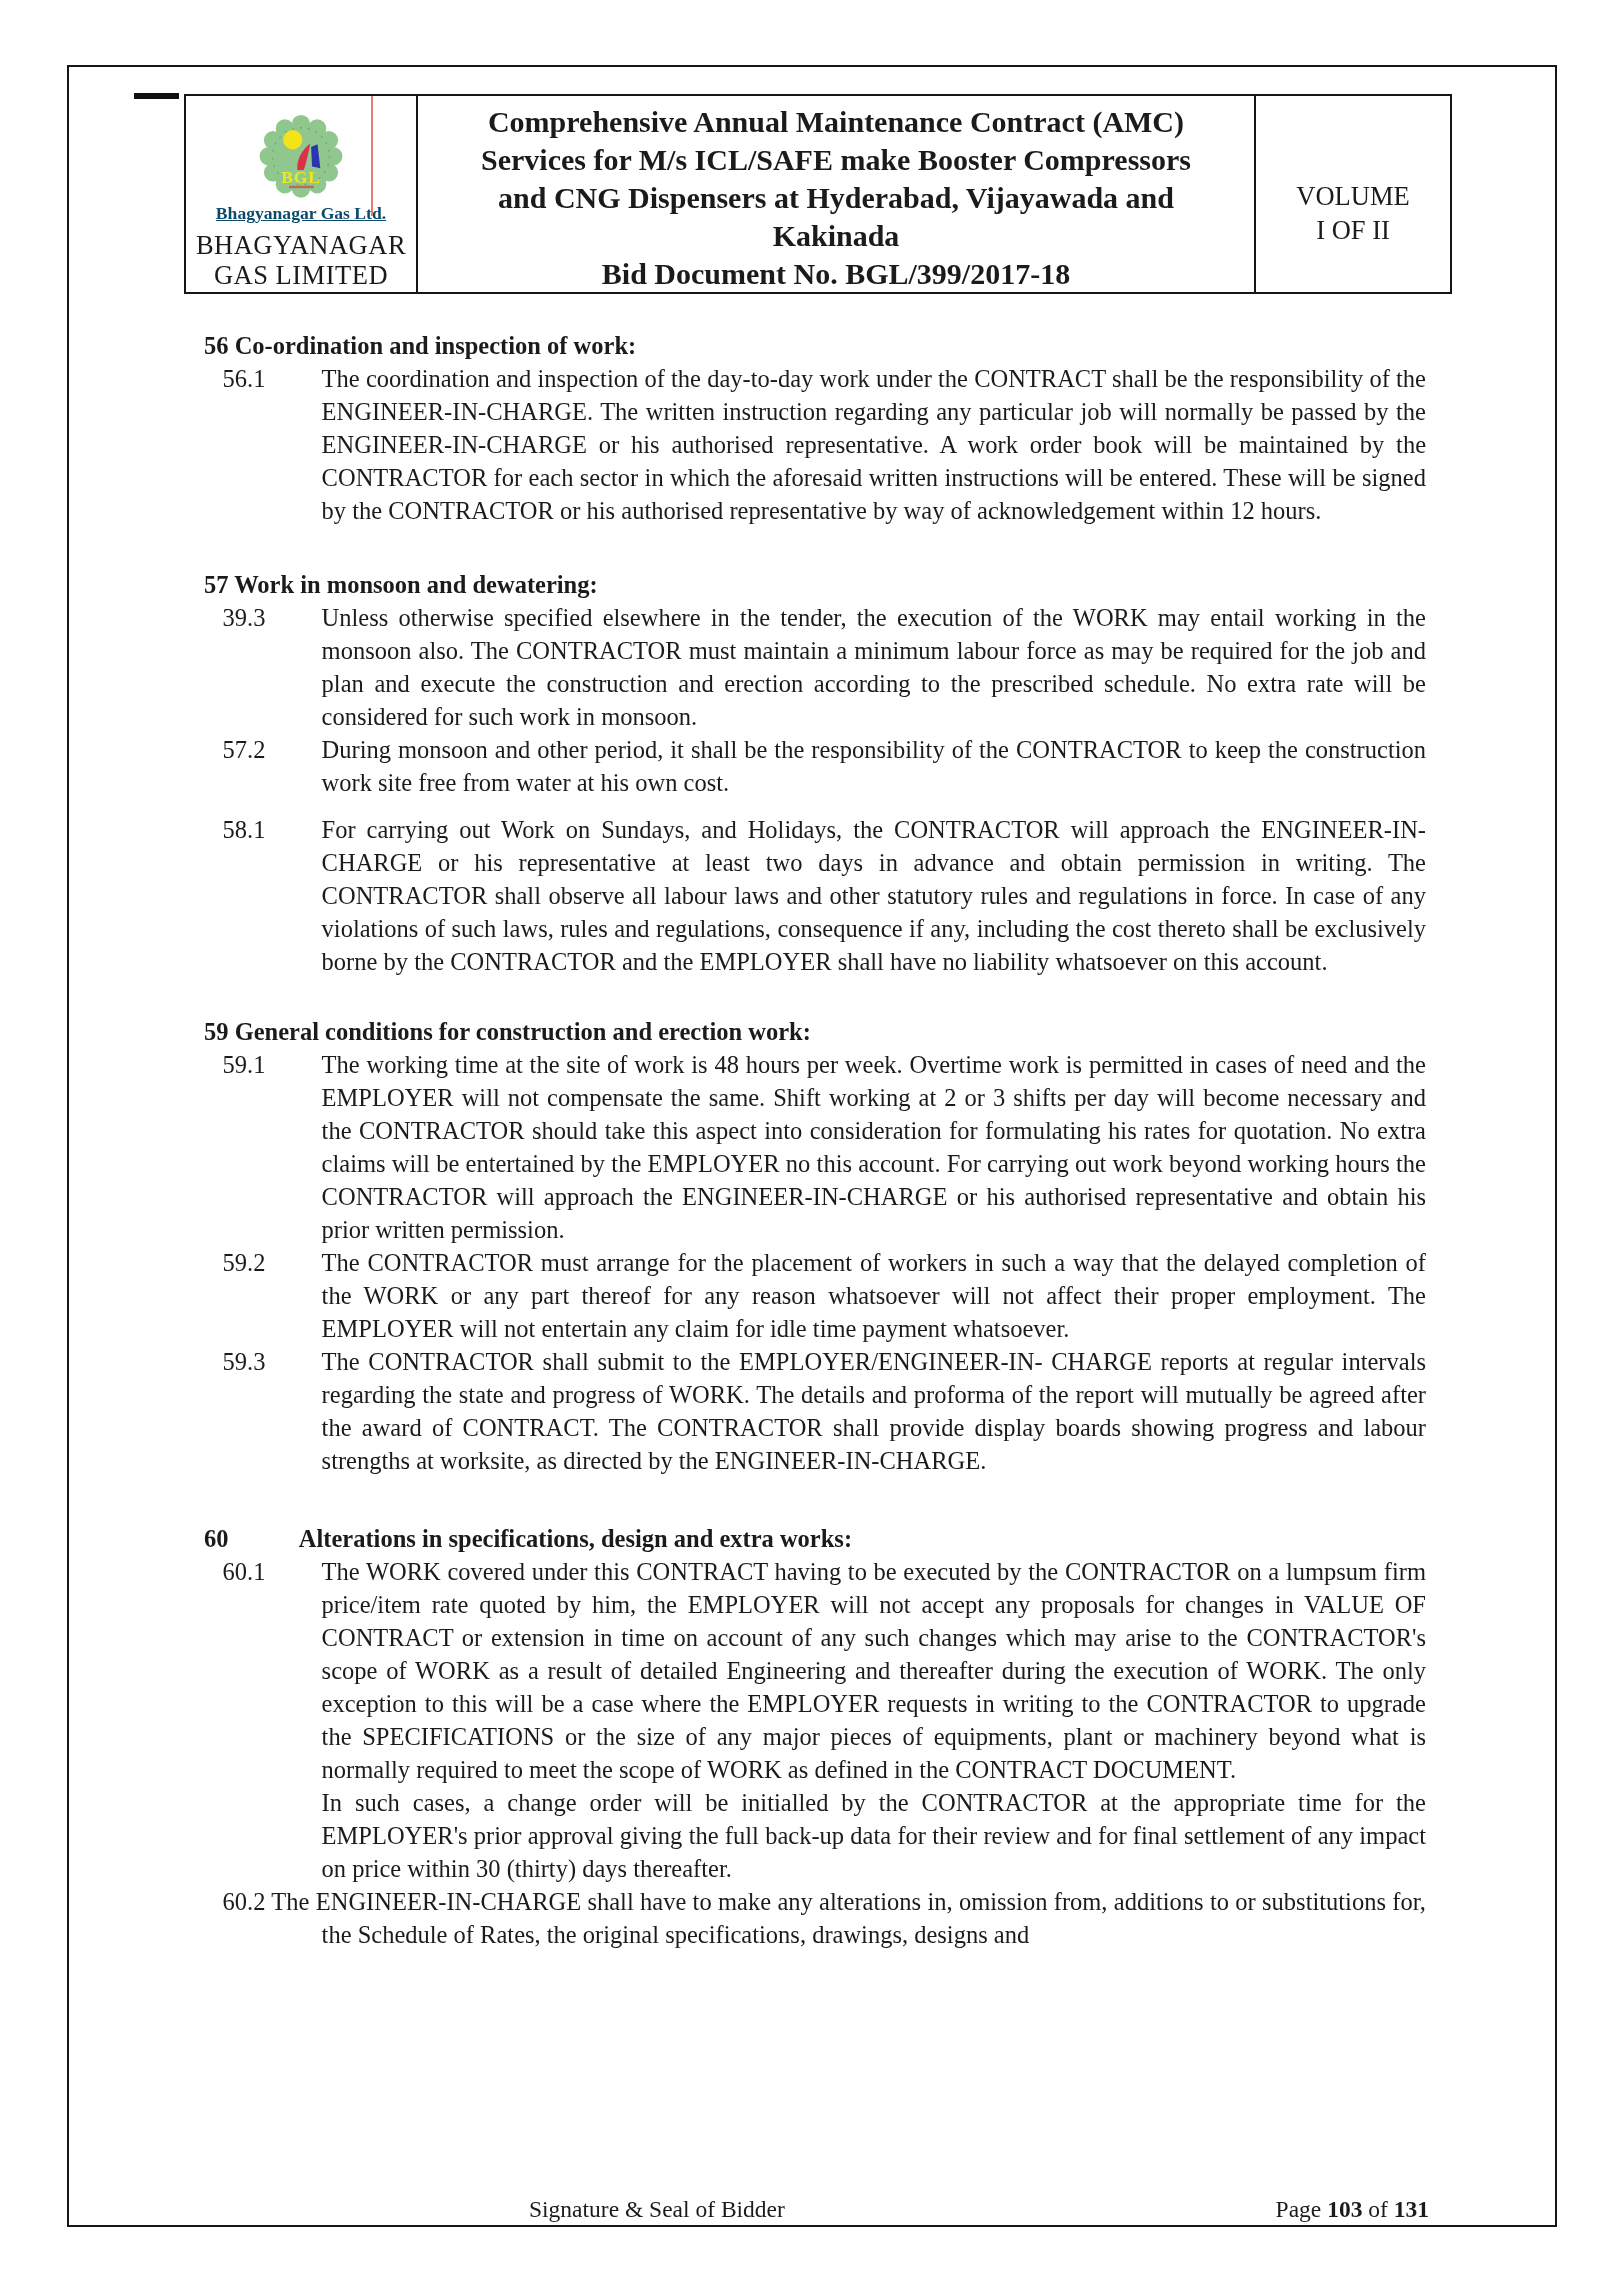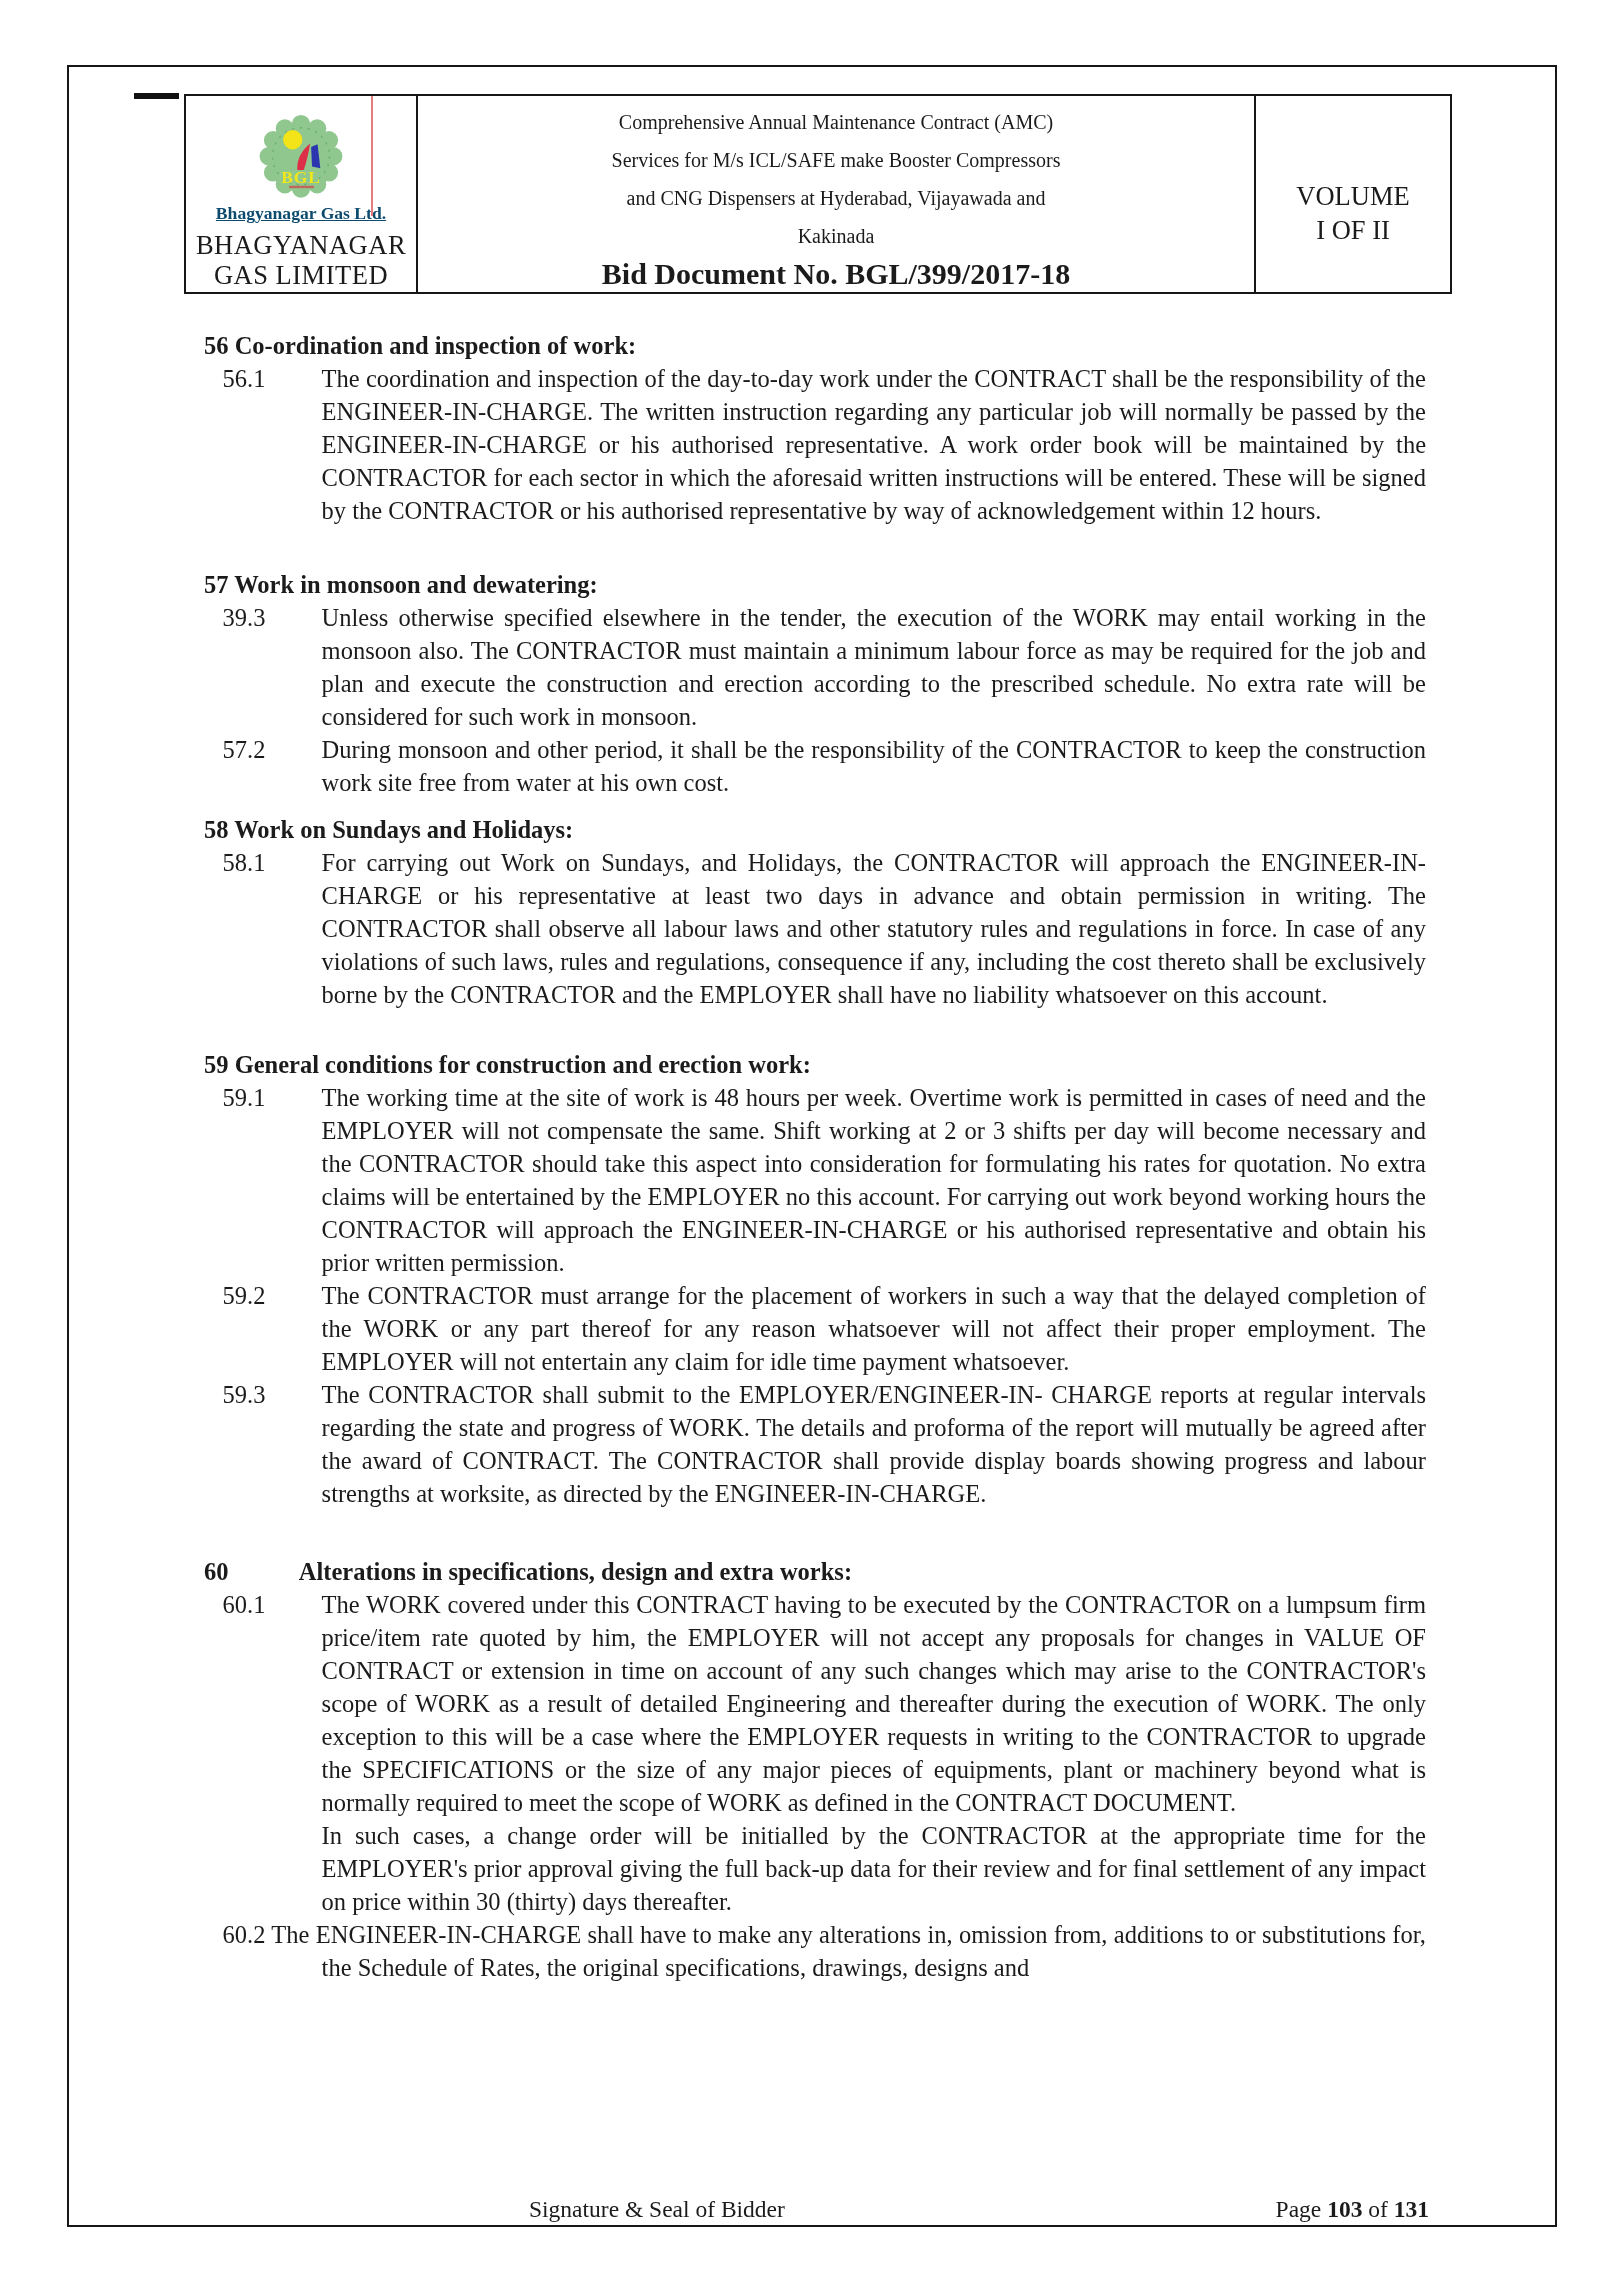--- a/index.html
+++ b/index.html
@@ -19,21 +19,21 @@
     border:2px solid #161616;display:flex;box-sizing:border-box;
   }
   .cell{box-sizing:border-box;height:100%;}
   .logo-cell{width:232px;border-right:2px solid #161616;position:relative;text-align:center;padding-top:16px;}
   .title-cell{width:838px;border-right:2px solid #161616;text-align:center;padding-top:6.9px;}
   .volume-cell{flex:1;display:flex;align-items:center;justify-content:center;text-align:center;margin-top:19px;}
   .logo-svg{width:98px;height:92px;display:block;margin:2px auto 0;}
   .logo-caption{font-size:17.6px;font-weight:bold;color:#0c4a6e;line-height:19.6px;margin-top:-2.9px;text-decoration:underline;}
   .org-name{font-size:26.5px;line-height:30px;letter-spacing:0.5px;margin-top:6.9px;white-space:pre-line;}
   .red-scan-line{position:absolute;right:43px;top:0;width:2px;height:120px;background:#e87b7b;}
-  .doc-title{font-weight:normal;font-size:20px;line-height:38px;white-space:pre-line;}
+  .doc-title{font-weight:bold;font-size:30px;line-height:38px;white-space:pre-line;}
   .doc-subtitle{font-weight:bold;font-size:30px;line-height:38px;}
   .volume-text{font-size:26.5px;line-height:34px;white-space:pre-line;}
   
   .content{padding:35px 129px 0 127px;}
   .section{margin-top:25.5px;margin-left:8px;}
   .sec-56{margin-top:0;}
   .sec-57{margin-top:41px;}
   .sec-58{margin-top:13.7px;}
   .sec-59{margin-top:37px;}
   .sec-60{margin-top:45px;}
@@ -125,21 +125,20 @@
   </div>
           <div class="clause">
     <span class="clause-num">57.2</span>
     <div class="clause-body">
               <p class="clause-p">During monsoon and other period, it shall be the responsibility of the CONTRACTOR to keep the construction work site free from water at his own cost.</p>
             </div>
   </div>
         </div>
   </section>
       <section class="section sec-58">
-    <p class="sec-heading"><span class="sec-num">58</span> <span class="sec-title">Work on Sundays and Holidays:</span></p>
     <div class="items">
           <div class="clause">
     <span class="clause-num">58.1</span>
     <div class="clause-body">
               <p class="clause-p">For carrying out Work on Sundays, and Holidays, the CONTRACTOR will approach the ENGINEER-IN-CHARGE or his representative at least two days in advance and obtain permission in writing. The CONTRACTOR shall observe all labour laws and other statutory rules and regulations in force. In case of any violations of such laws, rules and regulations, consequence if any, including the cost thereto shall be exclusively borne by the CONTRACTOR and the EMPLOYER shall have no liability whatsoever on this account.</p>
             </div>
   </div>
         </div>
   </section>
       <section class="section sec-59">

